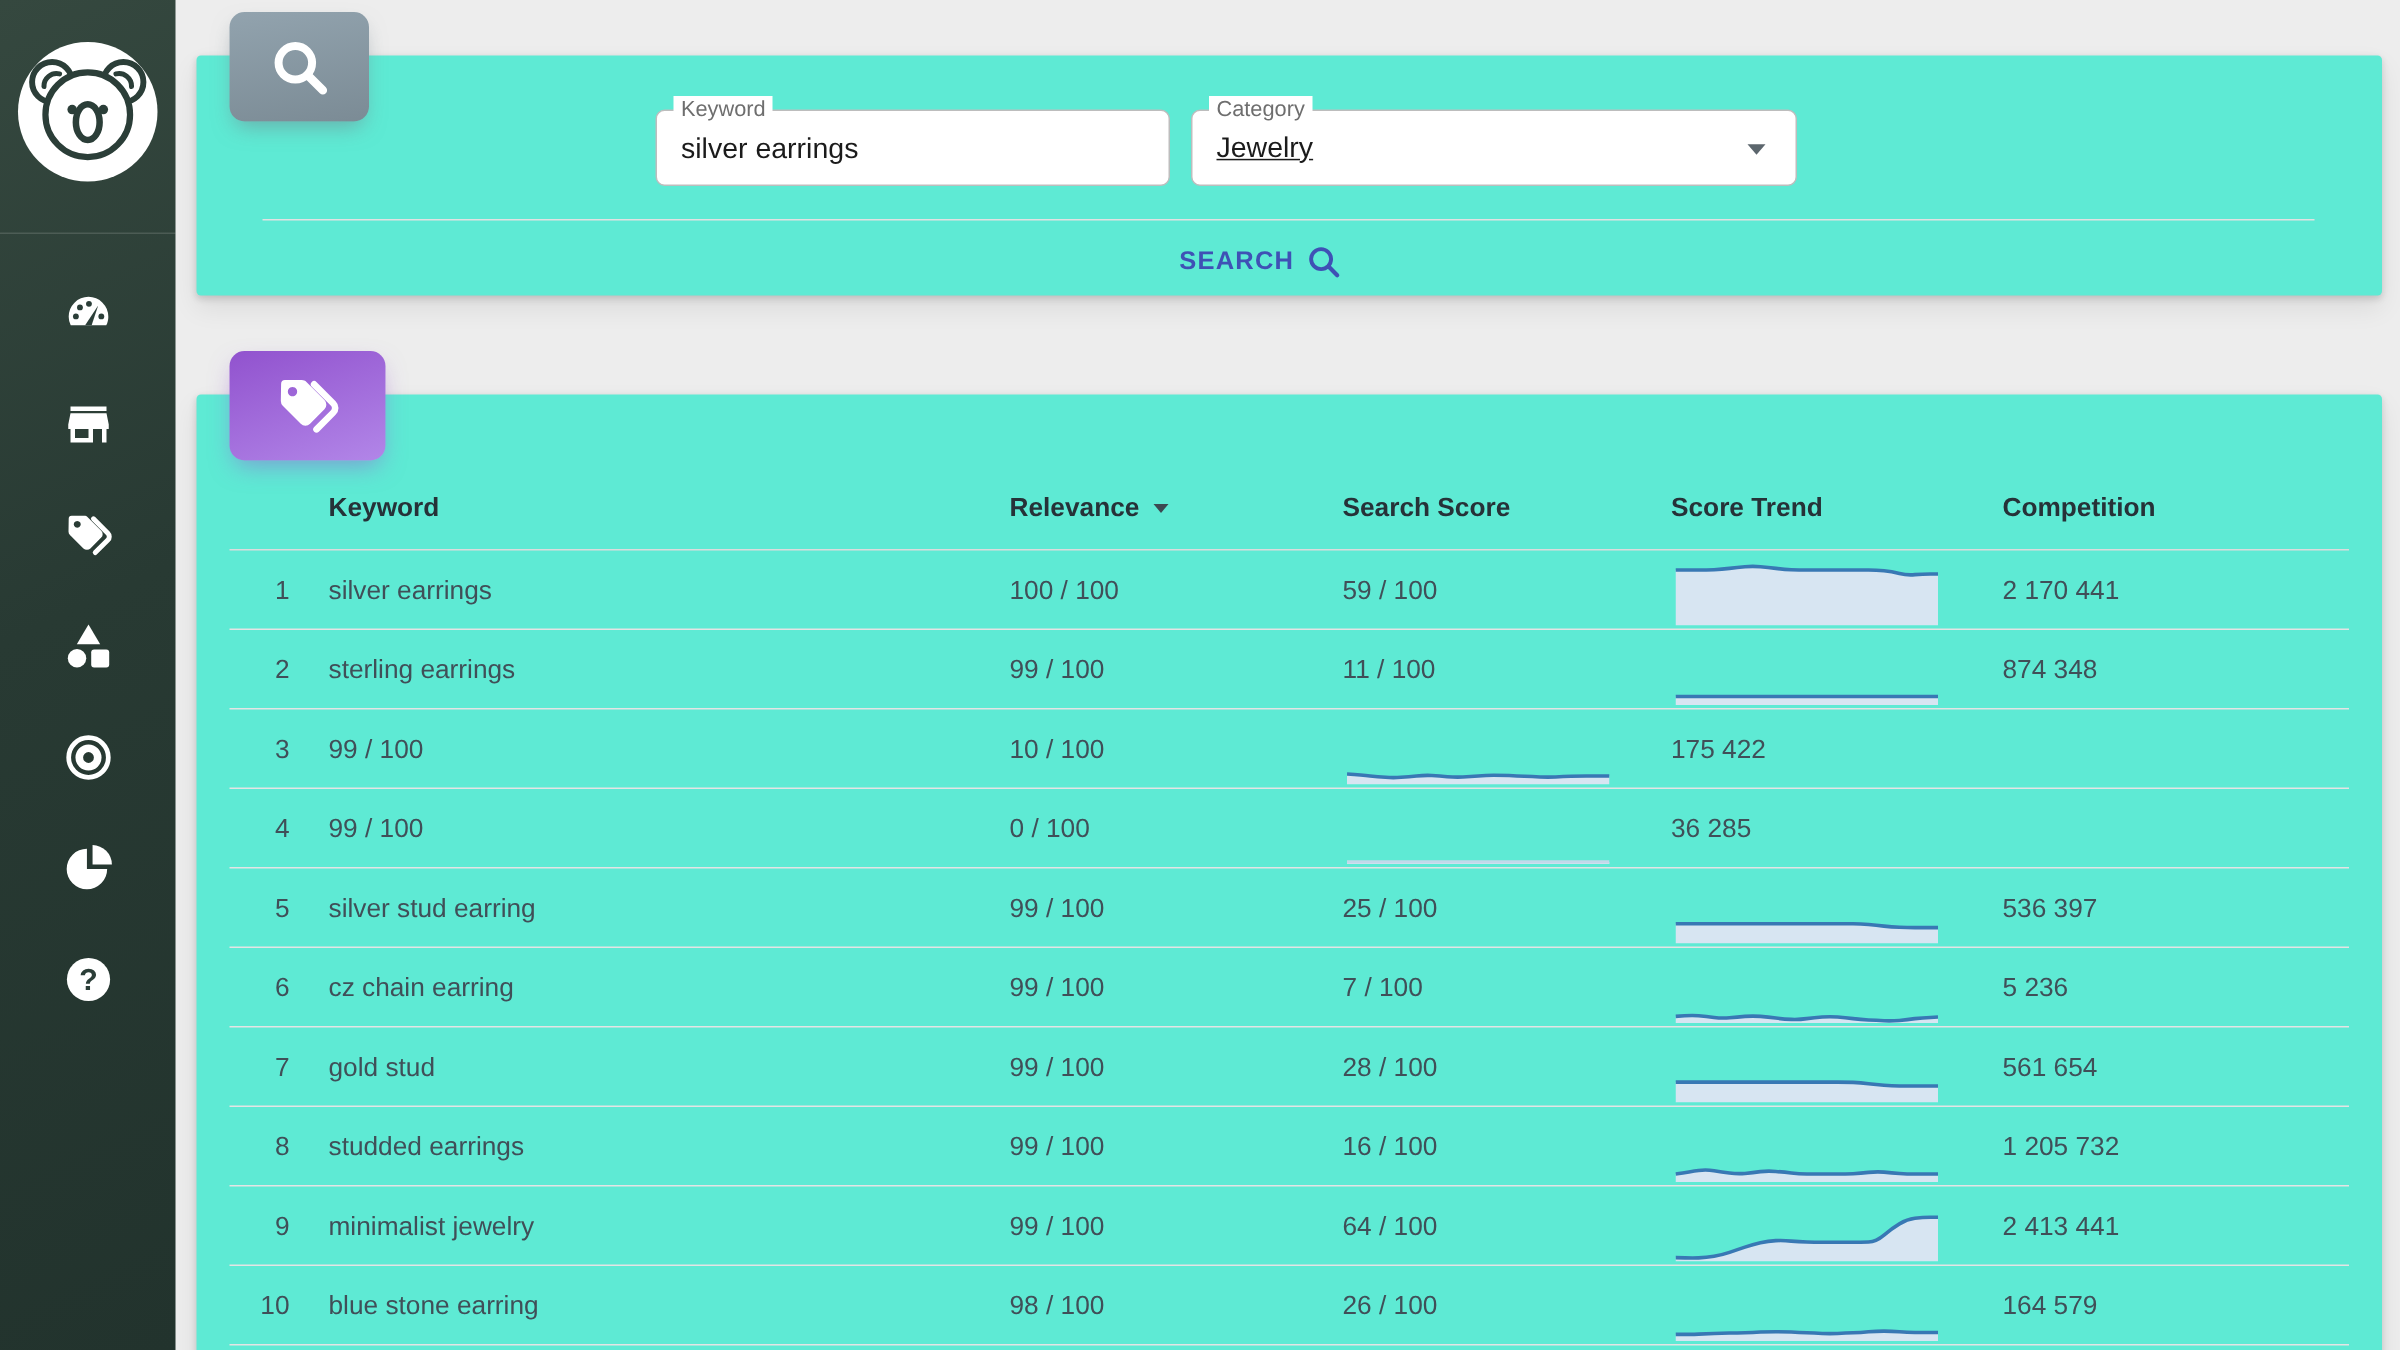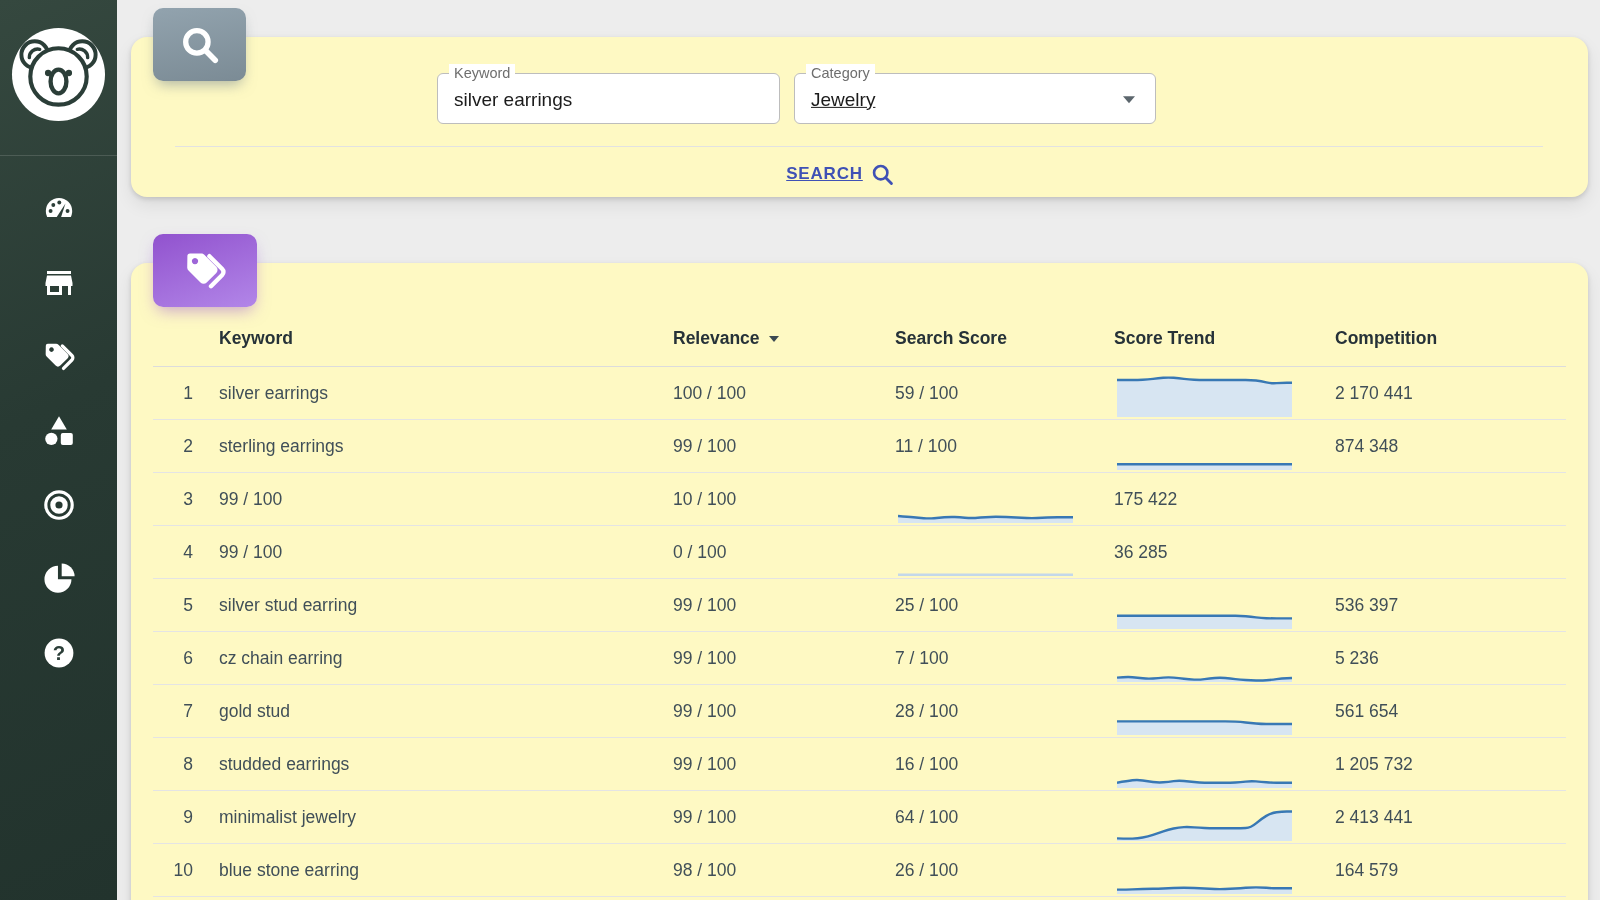--- a/index.html
+++ b/index.html
@@ -19,21 +19,21 @@
   }
   .logo { position:absolute; top:27px; left:11px; width:95px; height:95px; cursor:pointer; }
   .sidebar-divider { position:absolute; top:155px; left:0; width:117px; height:1px; background:rgba(255,255,255,0.14); }
   .side-nav { position:absolute; top:191px; left:0; width:117px; display:flex; flex-direction:column; align-items:center; gap:38px; }
   .nav-item { width:38px; height:36px; padding:0; background:none; border:none; cursor:pointer; display:flex; align-items:center; justify-content:center; }
   .nav-item svg { width:36px; height:36px; }
 
   
   .main { position:absolute; left:117px; top:0; width:1483px; height:900px; }
   .card {
-    position:absolute; left:14px; width:1457px; background:#fef9c3; border-radius:16px;
+    position:absolute; left:14px; width:1457px; background:#5eead4; border-radius:3px;
     box-shadow:0 2px 5px rgba(0,0,0,0.14), 0 8px 18px rgba(0,0,0,0.08);
   }
   .search-card { top:37px; height:160px; }
   .table-card  { top:263px; height:660px; }
 
   .tile {
     position:absolute; top:-29px; left:22px; height:73px; border-radius:10px;
     display:flex; align-items:center; justify-content:center;
   }
   .tile-gray {
@@ -46,21 +46,21 @@
     background:linear-gradient(160deg,#9152ce 0%,#b286e8 100%);
     box-shadow:0 7px 16px -4px rgba(154,90,210,0.55);
   }
 
   
   .field {
     position:absolute; top:36px; height:51px;
     border:1px solid #bdbdbd; border-radius:6px; background:#fff;
   }
   .keyword-field { left:306px; width:343px; }
-  .select-field  { left:663px; width:362px; cursor:pointer; }
+  .select-field  { left:663px; width:404px; cursor:pointer; }
   .field > label {
     position:absolute; top:-10px; left:11px; background:#fff; padding:0 5px;
     font-size:14.5px; color:#6e6e6e; line-height:18px;
   }
   .field input {
     position:absolute; inset:0; width:100%; height:100%;
     border:none; outline:none; background:none;
     padding:2px 16px 0 16px; font-size:19px; color:#1b1b1b;
     font-family:"Liberation Sans","DejaVu Sans",sans-serif;
   }
@@ -77,21 +77,20 @@
 
   .form-divider { position:absolute; top:109px; left:44px; right:45px; height:1px; background:#e2e2e2; }
 
   .search-btn {
     position:absolute; top:119px; left:0; right:38px; margin:0 auto;
     width:180px; height:36px;
     display:flex; align-items:center; justify-content:center; gap:7px;
     background:none; border:none; border-radius:4px; cursor:pointer;
     color:#3f51b5; font-weight:700; font-size:17px; letter-spacing:0.8px;
     font-family:"Liberation Sans","DejaVu Sans",sans-serif;
-    text-decoration:underline;
   }
   .search-btn svg { width:25px; height:25px; }
 
   
   .table { position:absolute; top:47px; left:22px; right:22px; }
   .thead, .row {
     display:grid;
     grid-template-columns:66px 454px 222px 219px 221px 1fr;
     align-items:center;
   }

